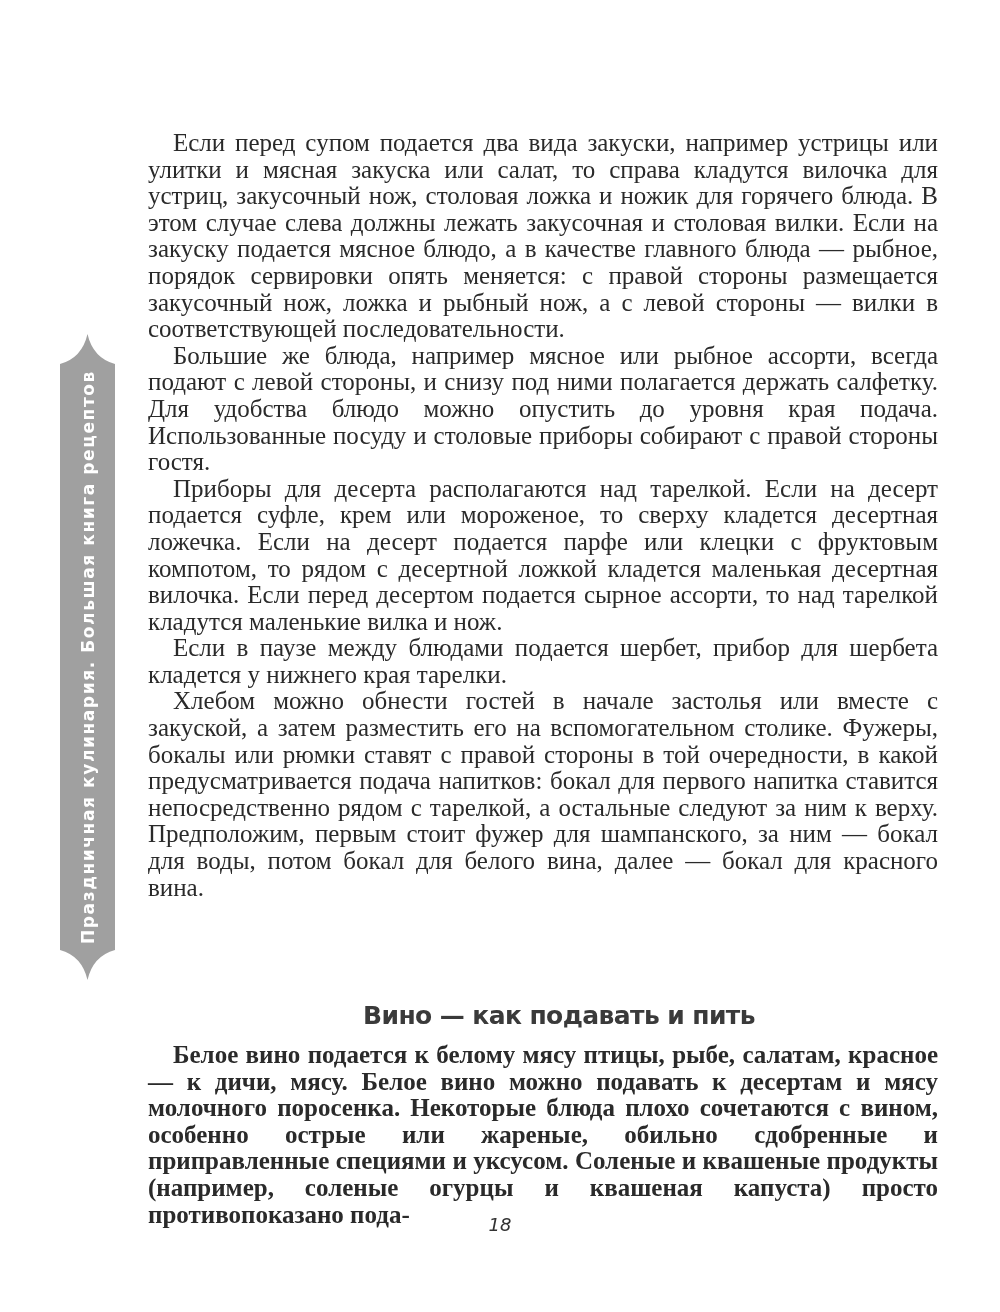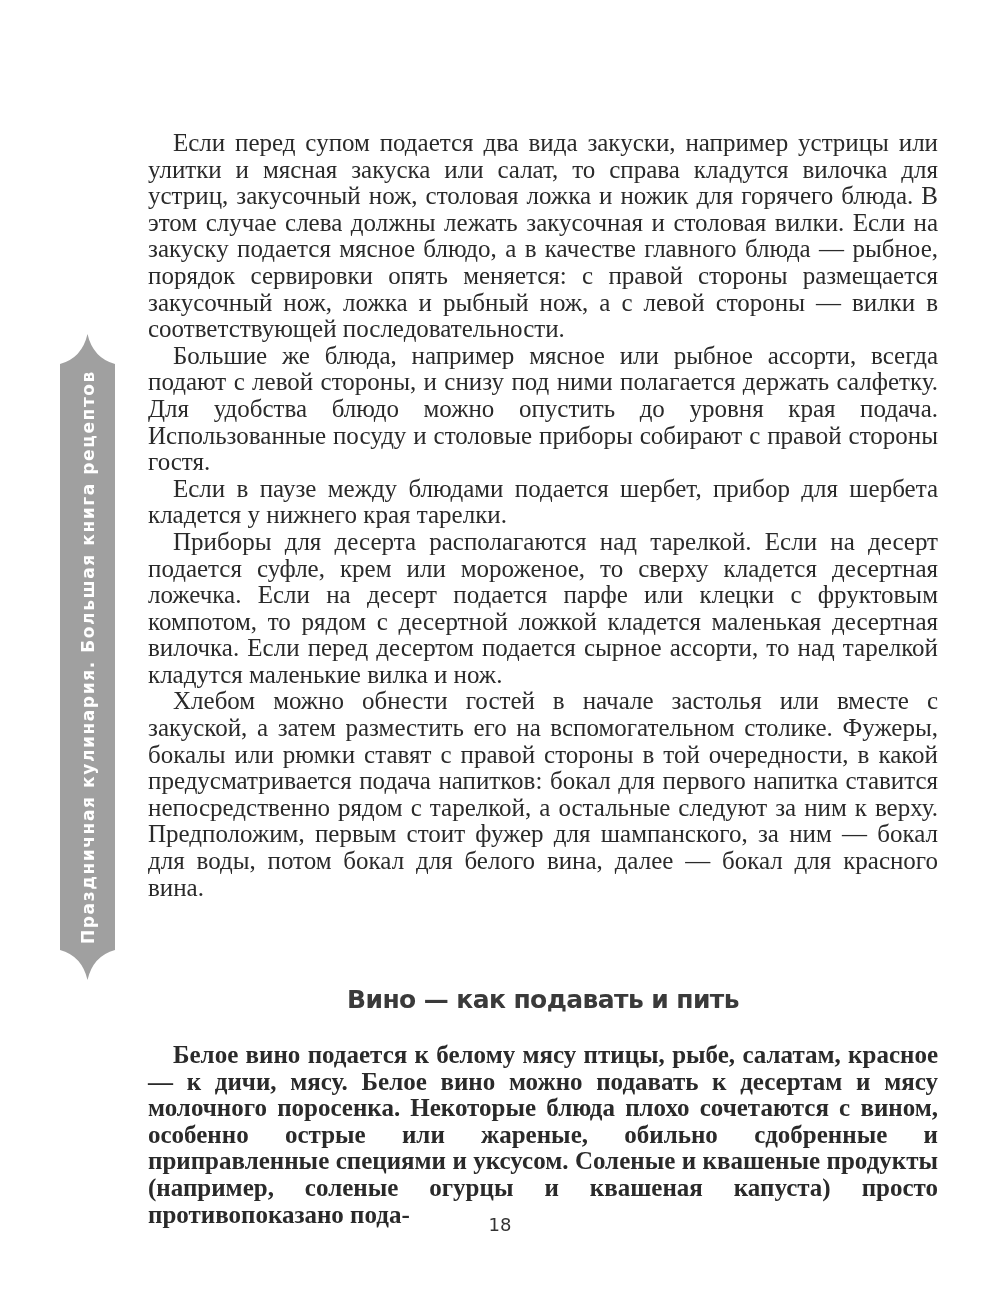--- a/index.html
+++ b/index.html
@@ -63,51 +63,52 @@
       position: absolute;
       left: 148px;
       width: 790px;
       top: 985px;
       text-align: center;
       font-family: "DejaVu Sans", sans-serif;
       font-weight: bold;
       font-size: 25px;
       letter-spacing: -0.6px;
       color: #3a3a3a;
-      margin: 0;
+      margin: 16px;
     }
     .block-2 { top: 1042px; font-weight: bold; }
     .page-number {
       position: absolute;
       left: 0;
       width: 1000px;
       top: 1214px;
       text-align: center;
       font-family: "DejaVu Sans", sans-serif;
       font-size: 18px;
       color: #333333;
+      font-style: italic;
     }
   </style>
 </head>
 <body>
 
 <div class="page">
 
   <div class="side-tab">
     <svg viewBox="0 0 55 646" preserveAspectRatio="none">
       <path d="M0,30 Q22,24 27.5,0 Q33,24 55,30 L55,616 Q33,622 27.5,646 Q22,622 0,616 Z" fill="#a0a0a0"></path>
     </svg>
     <div class="side-tab-text">Праздничная кулинария. Большая книга рецептов</div>
   </div>
 
   <div class="body-text block-1">
     <p>Если перед супом подается два вида закуски, например устрицы или улитки и мясная закуска или салат, то справа кладутся вилочка для устриц, закусочный нож, столовая ложка и ножик для горячего блюда. В этом случае слева должны ле­жать закусочная и столовая вилки. Если на закуску подается мясное блюдо, а в ка­честве главного блюда — рыбное, порядок сервировки опять меняется: с правой стороны размещается закусочный нож, ложка и рыбный нож, а с левой стороны — вилки в соответствующей последовательности.</p>
     <p>Большие же блюда, например мясное или рыбное ассорти, всегда подают с ле­вой стороны, и снизу под ними полагается держать салфетку. Для удобства блюдо можно опустить до уровня края подача. Использованные посуду и столовые прибо­ры собирают с правой стороны гостя.</p>
+    <p>Приборы для десерта располагаются над тарелкой. Если на десерт подается суф­ле, крем или мороженое, то сверху кладется десертная ложечка. Если на десерт подается парфе или клецки с фруктовым компотом, то рядом с десертной ложкой кладется маленькая десертная вилочка. Если перед десертом подается сырное ас­сорти, то над тарелкой кладутся маленькие вилка и нож.</p>
     <p>Если в паузе между блюдами подается шербет, прибор для шербета кладется у нижнего края тарелки.</p>
-    <p>Приборы для десерта располагаются над тарелкой. Если на десерт подается суф­ле, крем или мороженое, то сверху кладется десертная ложечка. Если на десерт подается парфе или клецки с фруктовым компотом, то рядом с десертной ложкой кладется маленькая десертная вилочка. Если перед десертом подается сырное ас­сорти, то над тарелкой кладутся маленькие вилка и нож.</p>
     <p>Хлебом можно обнести гостей в начале застолья или вместе с закуской, а затем разместить его на вспомогательном столике. Фужеры, бокалы или рюмки ставят с правой стороны в той очередности, в какой предусматривается подача напитков: бокал для первого напитка ставится непосредственно рядом с тарелкой, а осталь­ные следуют за ним к верху. Предположим, первым стоит фужер для шампанского, за ним — бокал для воды, потом бокал для белого вина, далее — бокал для крас­ного вина.</p>
   </div>
 
   <h2 class="section-heading">Вино — как подавать и пить</h2>
 
   <div class="body-text block-2">
     <p>Белое вино подается к белому мясу птицы, рыбе, салатам, красное — к дичи, мясу. Белое вино можно подавать к десертам и мясу молочного поросенка. Неко­торые блюда плохо сочетаются с вином, особенно острые или жареные, обильно сдобренные и приправленные специями и уксусом. Соленые и квашеные продукты (например, соленые огурцы и квашеная капуста) просто противопоказано пода-</p>
   </div>
 
   <div class="page-number">18</div>

